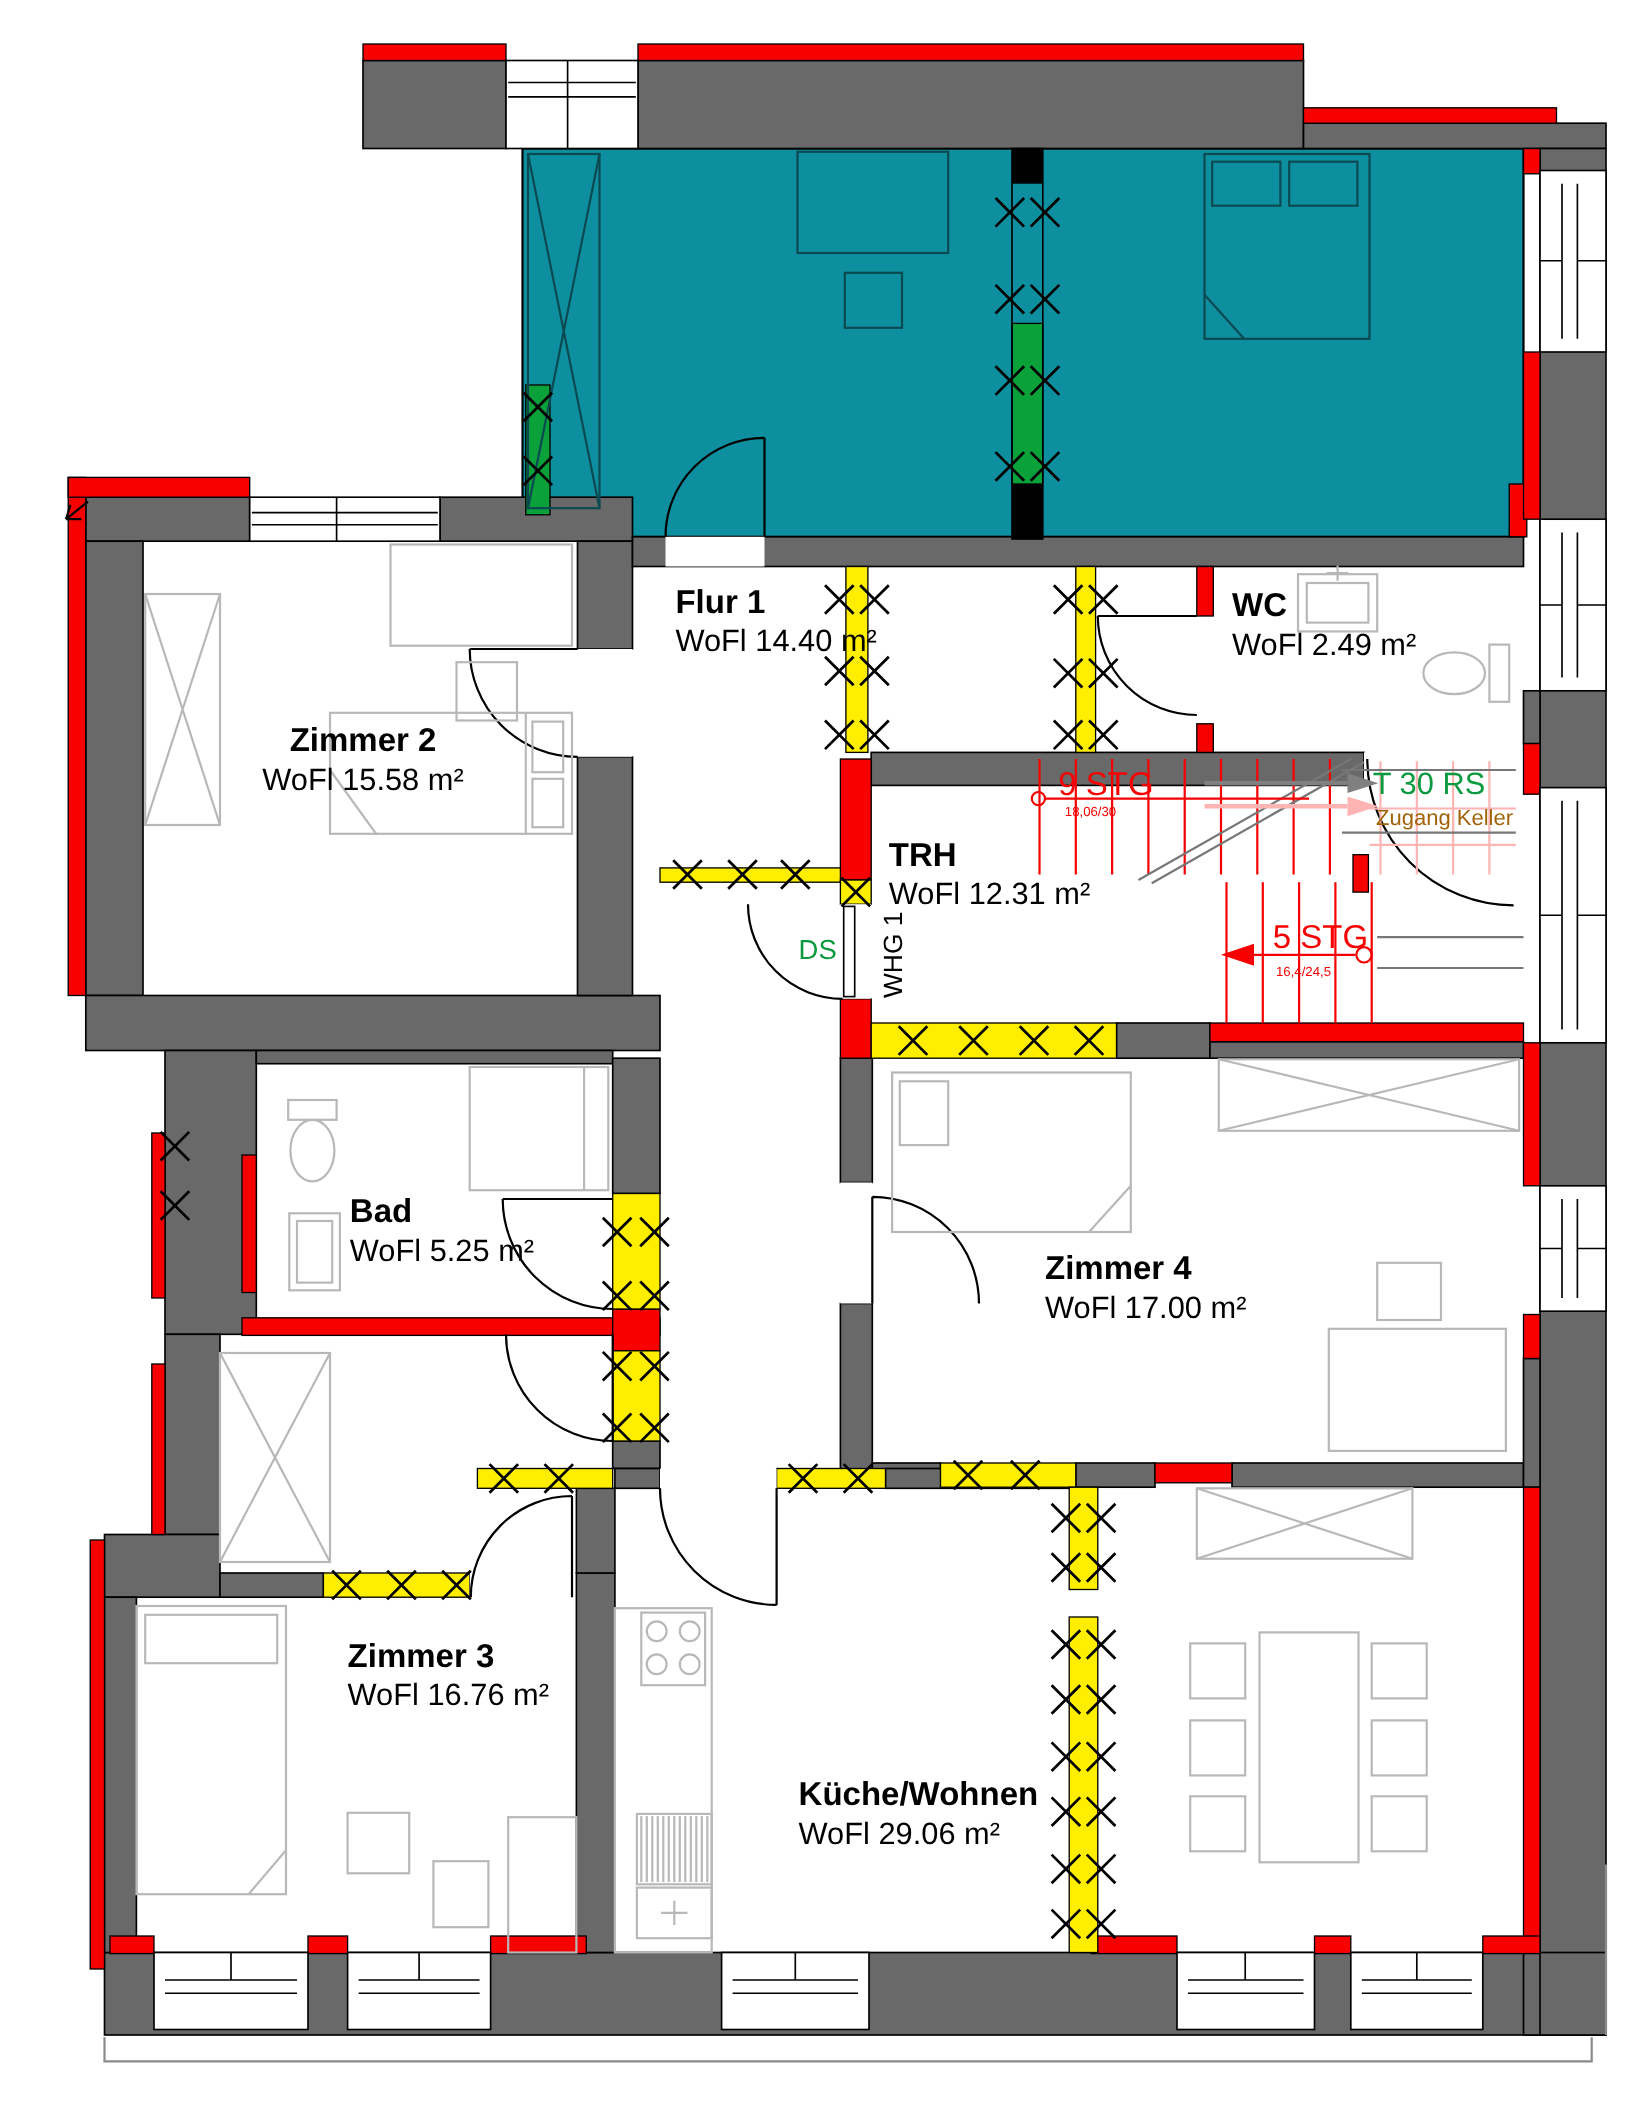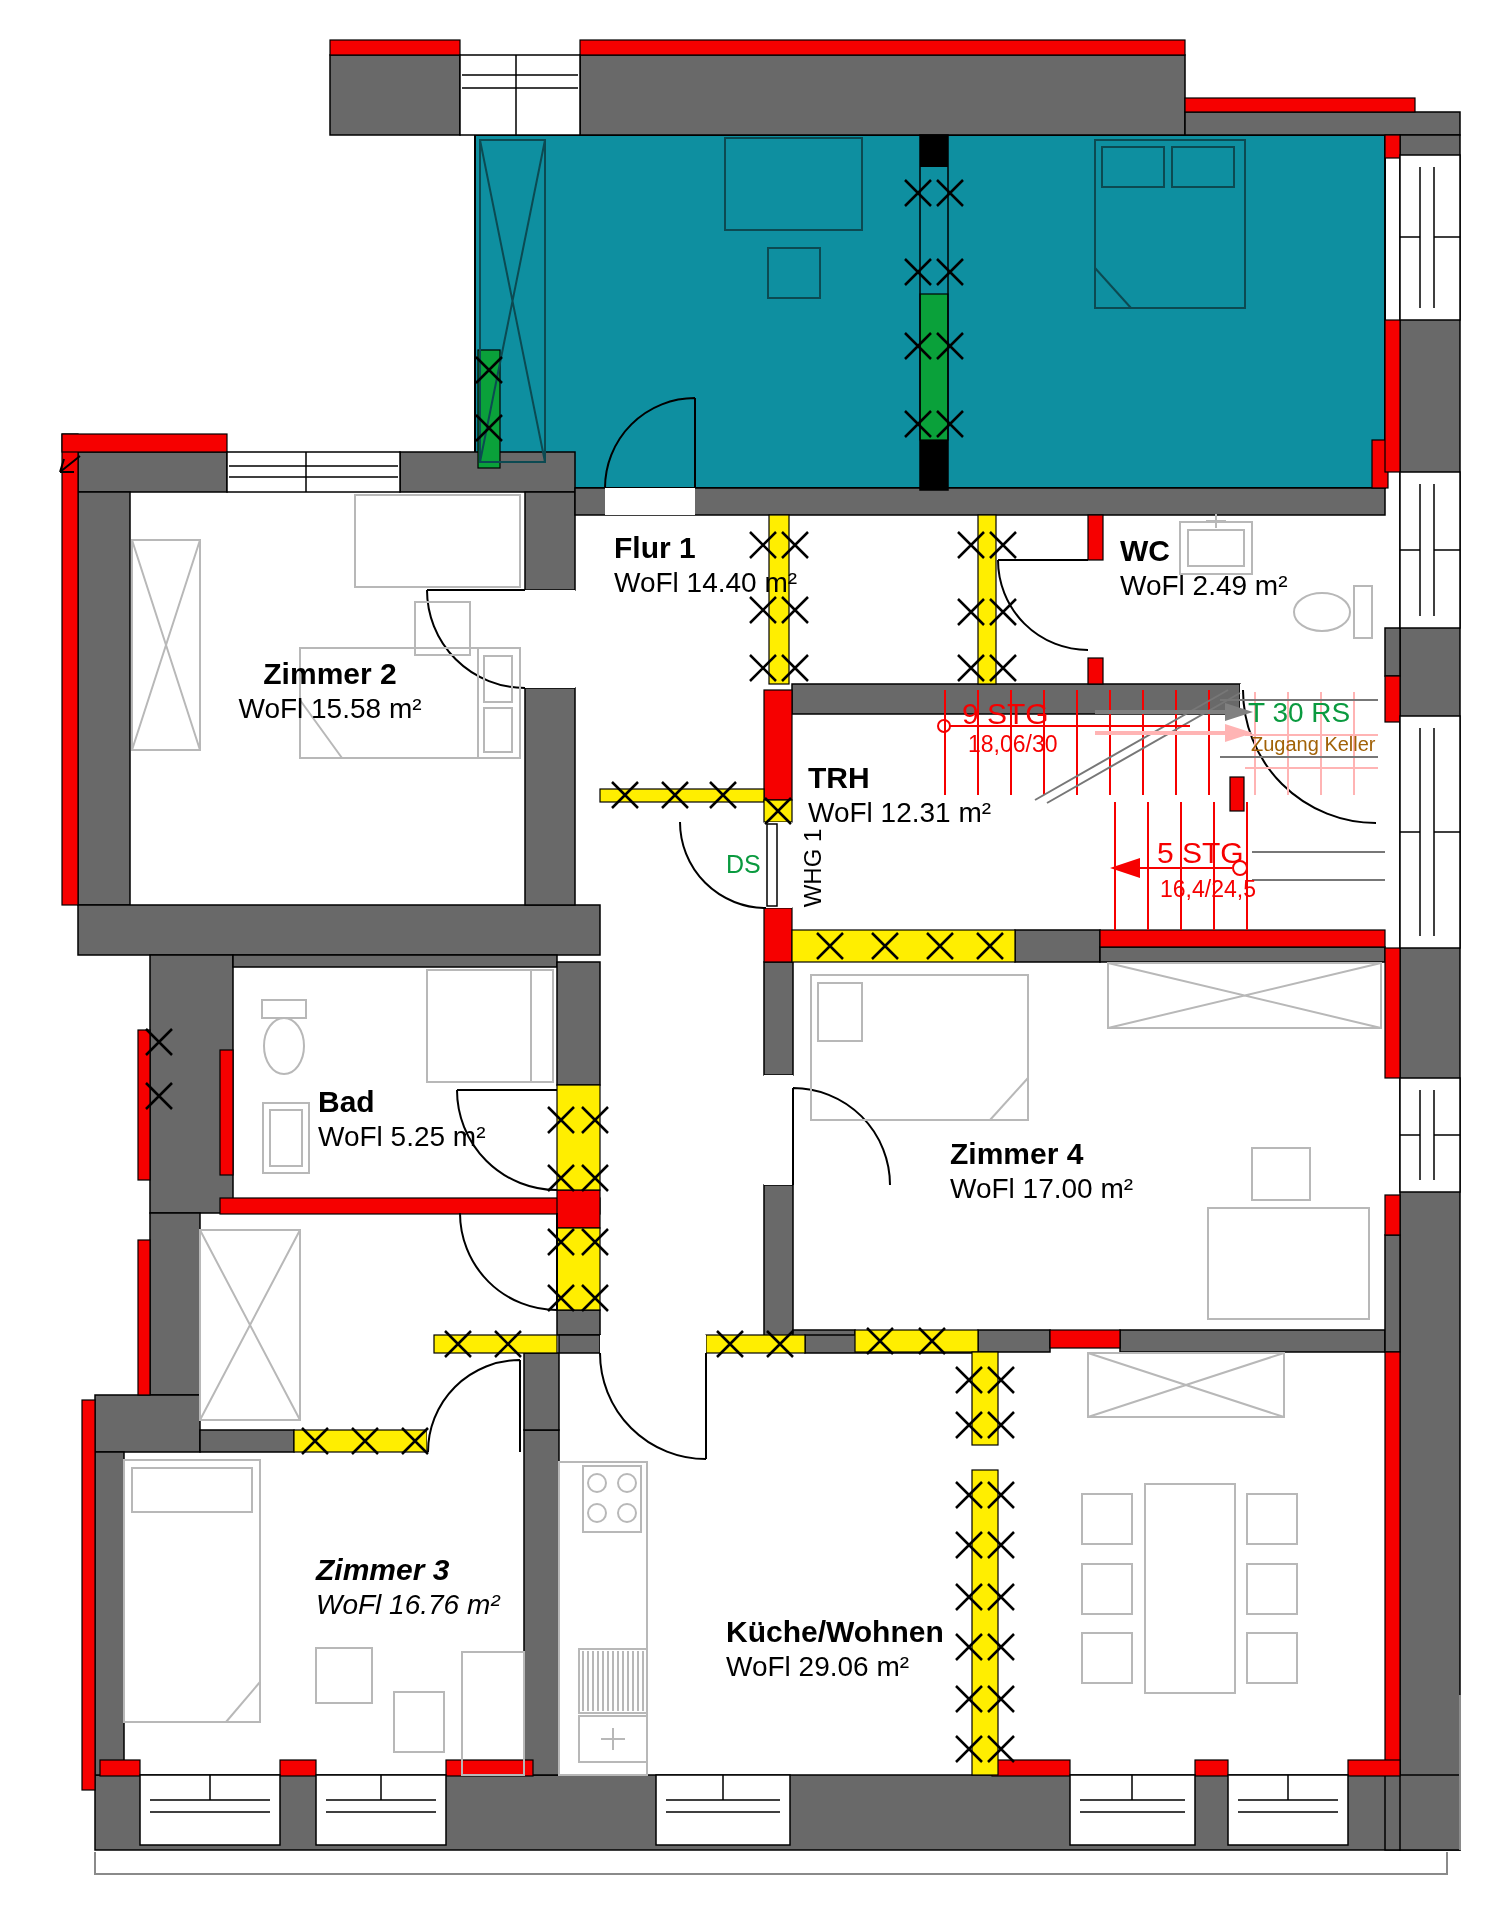--- a/index.html
+++ b/index.html
@@ -24,21 +24,21 @@
   .st {stroke:var(--red);stroke-width:2;fill:none;}
   .pk {stroke:var(--pink);stroke-width:2;fill:none;}
   .gy {stroke:#777;stroke-width:2;fill:none;}
   .stp{stroke:#8a8a8a;stroke-width:2;fill:none;}
   
   .lbl{position:absolute;white-space:nowrap;color:#000;}
   .lbl .nm{font-weight:bold;font-size:30px;line-height:36px;}
   .lbl .ar{font-size:28px;line-height:34px;}
   .ctr{transform:translateX(-50%);text-align:center;}
   .red-big{position:absolute;color:var(--red);font-size:30px;white-space:nowrap;}
-  .red-sm {position:absolute;color:var(--red);font-size:23px;white-space:nowrap;}
+  .red-sm {position:absolute;color:var(--red);font-size:12px;white-space:nowrap;}
   .grn-big{position:absolute;color:var(--txtgreen);font-size:28px;white-space:nowrap;}
   .gry-sm {position:absolute;color:#a16207;font-size:20px;white-space:nowrap;}
   .grn-med{position:absolute;color:var(--txtgreen);font-size:25px;white-space:nowrap;}
   .whg{position:absolute;color:#000;font-size:24px;white-space:nowrap;transform:translate(-50%,-50%) rotate(-90deg);}
 </style>
 </head>
 <body>
 
 <div id="plan">
 <svg width="1500" height="1930" viewBox="0 0 1500 1930">
@@ -406,21 +406,21 @@
     <div class="ar">WoFl 12.31 m²</div>
   </div>
   <div class="lbl" style="left:318px;top:1084px;">
     <div class="nm">Bad</div>
     <div class="ar">WoFl 5.25 m²</div>
   </div>
   <div class="lbl" style="left:950px;top:1136px;">
     <div class="nm">Zimmer 4</div>
     <div class="ar">WoFl 17.00 m²</div>
   </div>
-  <div class="lbl" style="left:316px;top:1552px;font-style:italic;">
+  <div class="lbl" style="left:316px;top:1488px;">
     <div class="nm">Zimmer 3</div>
     <div class="ar">WoFl 16.76 m²</div>
   </div>
   <div class="lbl" style="left:726px;top:1614px;">
     <div class="nm">Küche/Wohnen</div>
     <div class="ar">WoFl 29.06 m²</div>
   </div>
 
   <div class="red-big" style="left:962px;top:697px;">9 STG</div>
   <div class="red-sm" style="left:968px;top:731px;">18,06/30</div>

